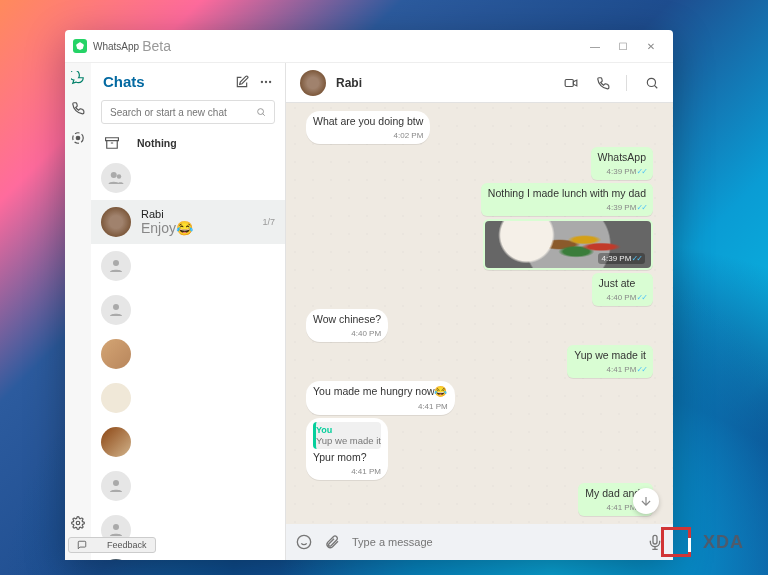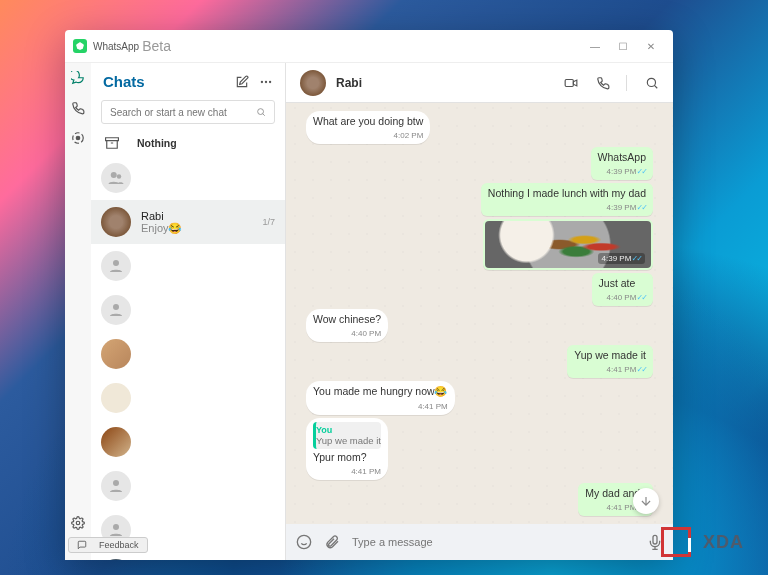--- a/index.html
+++ b/index.html
@@ -35,21 +35,21 @@
 .chat-item.selected { background: #eef0f0; }
 .avatar { width: 30px; height: 30px; border-radius: 50%; background: #e6e6e6; display: flex; align-items: center; justify-content: center; color: #aaa; flex-shrink: 0; overflow: hidden; }
 .avatar svg { width: 18px; height: 18px; }
 .avatar.photo1 { background: linear-gradient(135deg, #d4a574, #b8865c); }
 .avatar.photo2 { background: #f0e8d8; }
 .avatar.photo3 { background: linear-gradient(135deg, #8b4513, #d2b48c); }
 .avatar.photo4 { background: linear-gradient(135deg, #2c3e50, #95a5a6); }
 .avatar.rabi-av { background: radial-gradient(#a0826d 30%, #6b4423 90%); }
 .chat-info { flex: 1; min-width: 0; }
 .chat-name { font-size: 11px; color: #222; font-weight: 500; }
-.chat-preview { font-size: 11px; color: #888; }
+.chat-preview { font-size: 14px; color: #888; }
 .chat-date { font-size: 9px; color: #999; }
 .chat-view { flex: 1; display: flex; flex-direction: column; background: #efeae2; background-image: radial-gradient(circle, rgba(0,0,0,.02) 1px, transparent 1px); background-size: 18px 18px; }
 .chat-top { height: 40px; background: #fff; display: flex; align-items: center; padding: 0 14px; border-bottom: 1px solid #e2e2e2; }
 .chat-top .avatar { width: 26px; height: 26px; margin-right: 10px; }
 .chat-top .name { font-size: 12px; font-weight: 600; color: #333; flex: 1; }
 .chat-top .action-icon { width: 14px; height: 14px; color: #555; margin-left: 18px; cursor: pointer; }
 .divider { width: 1px; height: 16px; background: #ddd; margin-left: 16px; }
 .messages { flex: 1; padding: 8px 20px; overflow-y: auto; display: flex; flex-direction: column; gap: 3px; position: relative; }
 .msg { max-width: 65%; padding: 4px 7px; border-radius: 6px; font-size: 10.5px; color: #333; position: relative; box-shadow: 0 1px 0.5px rgba(0,0,0,.08); }
 .msg.incoming { background: #fff; align-self: flex-start; border-radius: 14px; }
@@ -68,21 +68,21 @@
   #555;
   position: relative; }
 .msg-img .meta { position: absolute; bottom: 6px; right: 8px; color: #eee; background: rgba(0,0,0,.3); padding: 1px 4px; border-radius: 3px; font-size: 8px; }
 .quote-msg { border-left: 3px solid #06cf9c; background: #f0f0f0; padding: 3px 0; border-radius: 4px; margin-bottom: 2px; }
 .quote-msg .q-name { font-size: 9px; color: #06cf9c; font-weight: 600; }
 .quote-msg .q-text { font-size: 9.5px; color: #777; }
 .scroll-down { position: absolute; bottom: 10px; right: 14px; width: 26px; height: 26px; border-radius: 50%; background: #fff; box-shadow: 0 2px 5px rgba(0,0,0,.2); display: flex; align-items: center; justify-content: center; cursor: pointer; }
 .composer { height: 36px; background: #f0f2f5; display: flex; align-items: center; padding: 0 10px; gap: 12px; }
 .composer .icon { width: 16px; height: 16px; color: #777; cursor: pointer; }
 .composer input { flex: 1; border: none; background: transparent; outline: none; font-size: 11px; }
-.feedback { position: absolute; bottom: 22px; left: 68px; background: #f0f0f0; border: 1px solid #ccc; border-radius: 3px; padding: 2px 8px; font-size: 9px; color: #555; display: flex; align-items: center; gap: 12px; z-index: 20; }
+.feedback { position: absolute; bottom: 22px; left: 68px; background: #f0f0f0; border: 1px solid #ccc; border-radius: 3px; padding: 2px 8px; font-size: 9px; color: #555; display: flex; align-items: center; gap: 20px; z-index: 20; }
 .xda-logo { position: absolute; bottom: 18px; right: 24px; z-index: 30; display: flex; align-items: center; gap: 12px; }
 .xda-sq { width: 30px; height: 30px; border: 3px solid #d13536; position: relative; }
 .xda-sq::after { content: ""; position: absolute; right: -3px; top: 8px; width: 3px; height: 14px; background: #fff; }
 .xda-text { font-size: 18px; font-weight: 900; color: #4e5b6c; letter-spacing: 1px; }
 </style>
 </head>
 <body>
 
 <div class="desktop-wave">
   <div class="wave1"></div>

